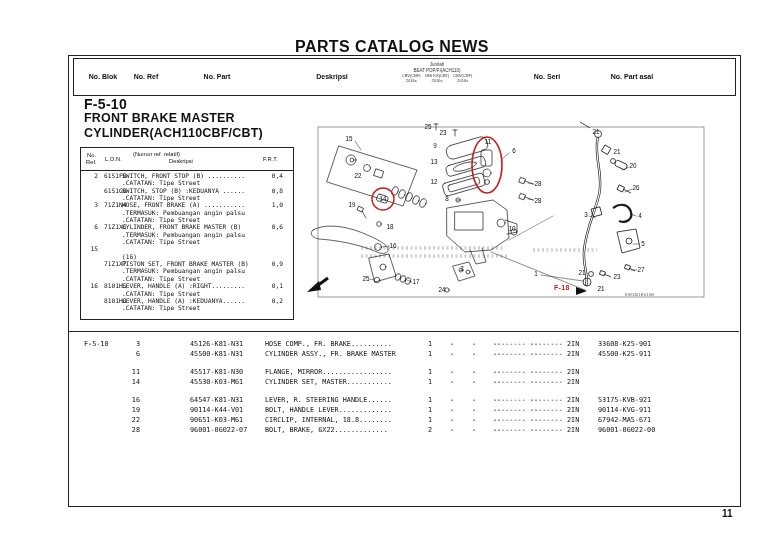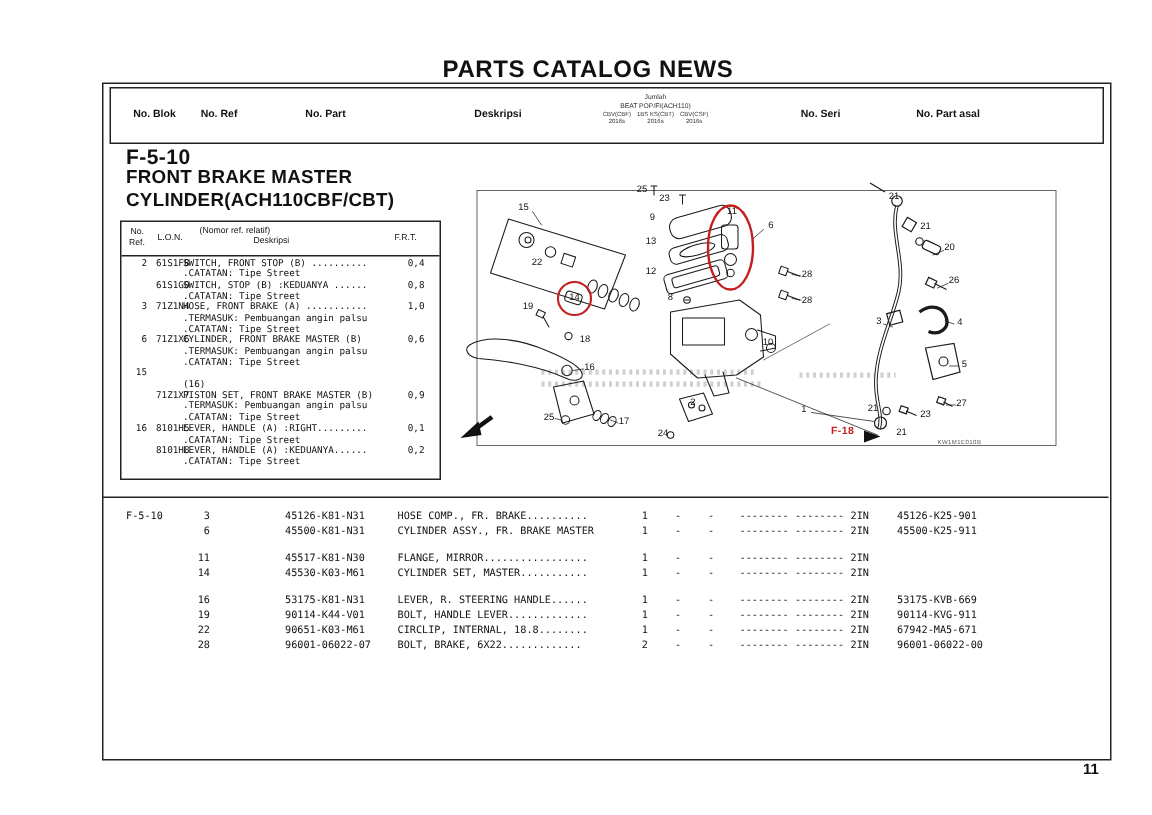--- a/index.html
+++ b/index.html
@@ -456,21 +456,21 @@
       <span class="b-blok">F-5-10</span>
       <span class="b-ref">3</span>
       <span class="b-part">45126-K81-N31</span>
       <span class="b-desc">HOSE COMP., FR. BRAKE..........</span>
       <span class="b-qty">1</span>
       <span class="b-c1">-</span>
       <span class="b-c2">-</span>
       <span class="b-d1">--------</span>
       <span class="b-d2">--------</span>
       <span class="b-seri">2IN</span>
-      <span class="b-asal">45126-K25-901</span>
+      <span class="b-asal">33608-K25-901</span>
     </div>
 
     <div class="brow">
       <span class="b-blok"></span>
       <span class="b-ref">6</span>
       <span class="b-part">45500-K81-N31</span>
       <span class="b-desc">CYLINDER ASSY., FR. BRAKE MASTER</span>
       <span class="b-qty">1</span>
       <span class="b-c1">-</span>
       <span class="b-c2">-</span>
@@ -504,29 +504,29 @@
       <span class="b-c2">-</span>
       <span class="b-d1">--------</span>
       <span class="b-d2">--------</span>
       <span class="b-seri">2IN</span>
       <span class="b-asal"></span>
     </div>
 
     <div class="brow" style="margin-top: 8px;">
       <span class="b-blok"></span>
       <span class="b-ref">16</span>
-      <span class="b-part">53175-K81-N31</span>
+      <span class="b-part">64547-K81-N31</span>
       <span class="b-desc">LEVER, R. STEERING HANDLE......</span>
       <span class="b-qty">1</span>
       <span class="b-c1">-</span>
       <span class="b-c2">-</span>
       <span class="b-d1">--------</span>
       <span class="b-d2">--------</span>
       <span class="b-seri">2IN</span>
-      <span class="b-asal">53175-KVB-669</span>
+      <span class="b-asal">53175-KVB-921</span>
     </div>
 
     <div class="brow">
       <span class="b-blok"></span>
       <span class="b-ref">19</span>
       <span class="b-part">90114-K44-V01</span>
       <span class="b-desc">BOLT, HANDLE LEVER.............</span>
       <span class="b-qty">1</span>
       <span class="b-c1">-</span>
       <span class="b-c2">-</span>

